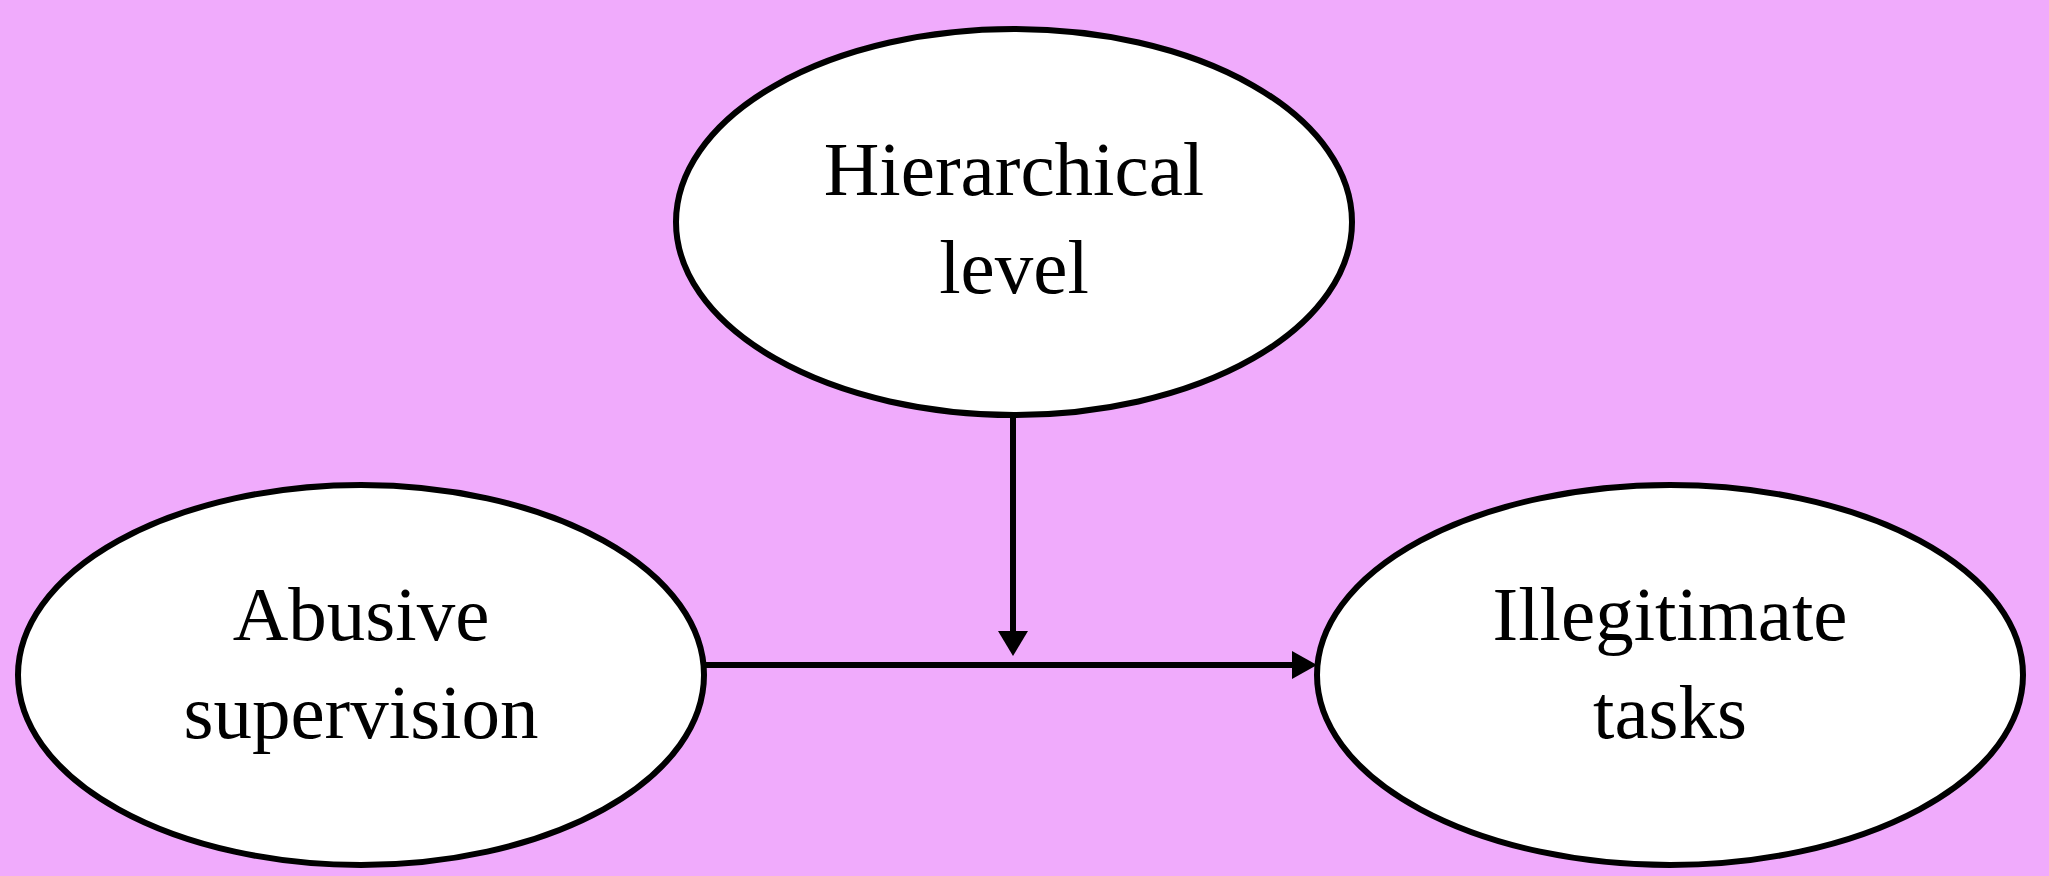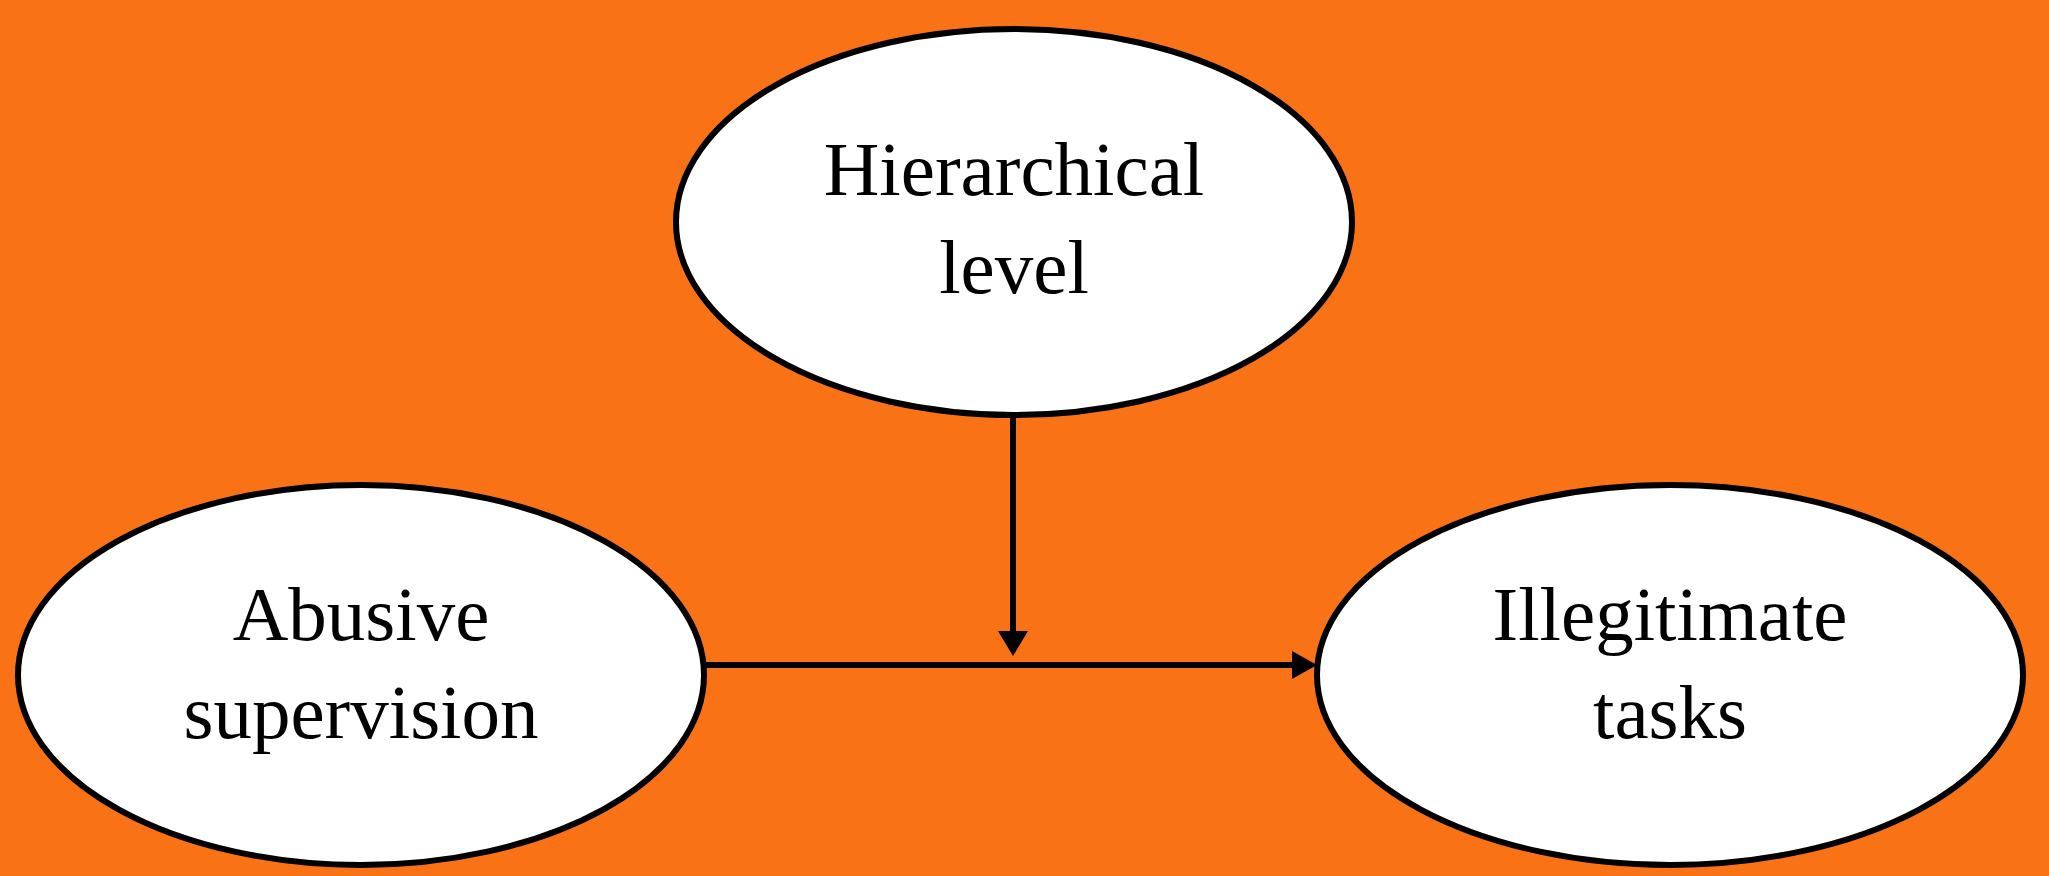--- a/index.html
+++ b/index.html
@@ -4,21 +4,21 @@
 <style>
   html, body {
     margin: 0;
     padding: 0;
     background: #ffffff;
   }
   .canvas {
     position: relative;
     width: 2049px;
     height: 876px;
-    background: #f97316;
+    background: #f0abfc;
     overflow: hidden;
   }
   svg {
     display: block;
     width: 2049px;
     height: 876px;
   }
   .node-shape {
     fill: #ffffff;
     stroke: #000000;

